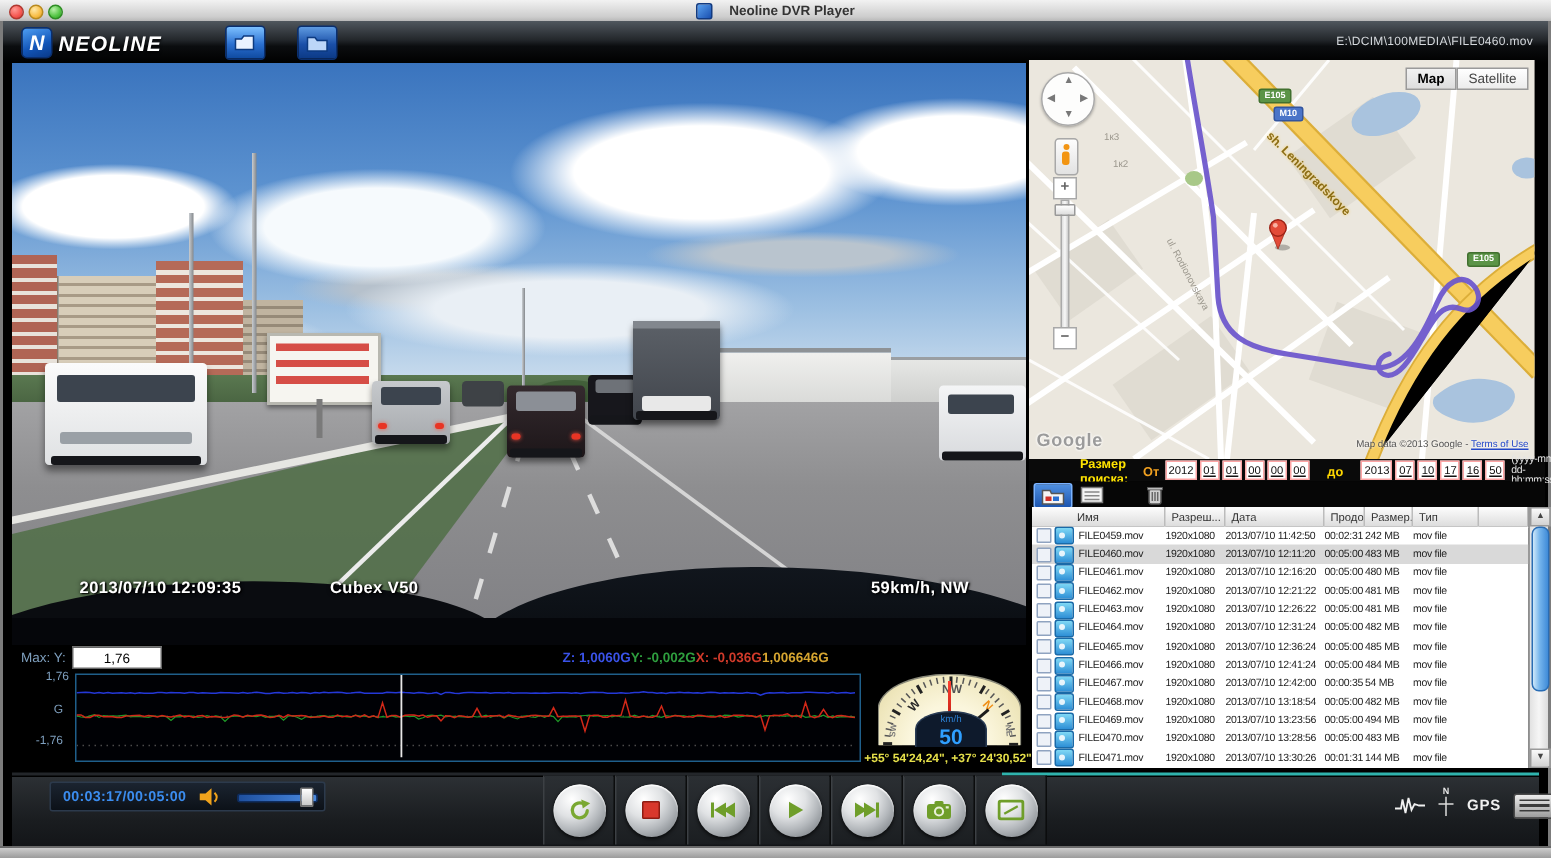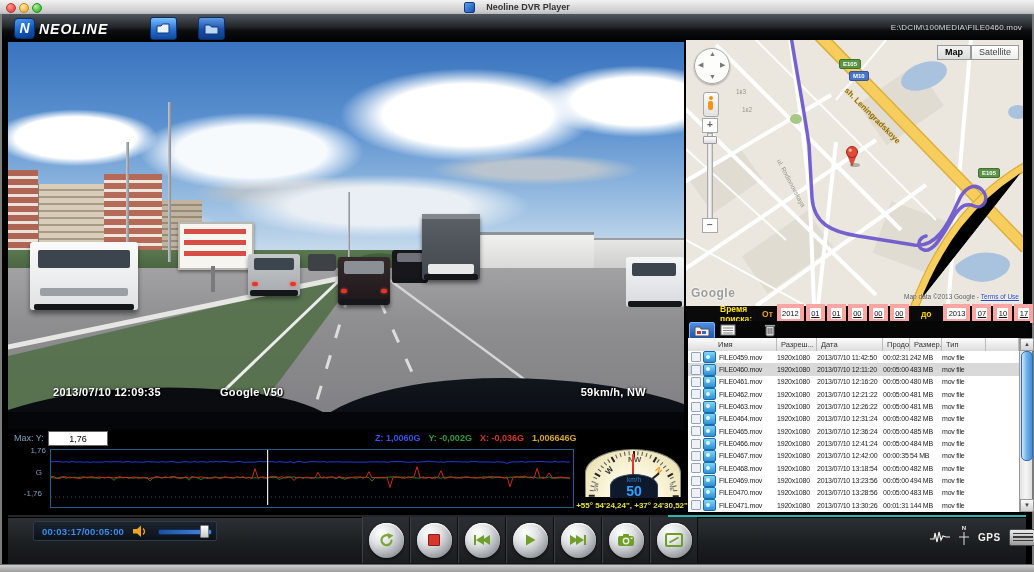--- a/index.html
+++ b/index.html
@@ -94,21 +94,21 @@
      text-align:center;font-size:10px;line-height:12px;color:#666;cursor:pointer;font-weight:bold;}
   .ztrack{position:absolute;left:21px;top:93px;width:4px;height:84px;background:linear-gradient(90deg,#ddd,#f8f8f8,#ccc);border:1px solid #aaa;}
   .zknob{position:absolute;left:17px;top:96px;width:12px;height:6px;background:linear-gradient(180deg,#fff,#ddd);border:1px solid #999;border-radius:1px;cursor:pointer;}
   .google{position:absolute;left:5px;top:246px;font-size:12px;font-weight:bold;color:#9b9b9b;text-shadow:0 0 2px #fff,0 0 2px #fff;letter-spacing:0.5px;}
   .attrib{position:absolute;right:4px;top:253px;font-size:6.5px;color:#555;text-shadow:0 0 2px #fff;}
   .attrib a{color:#2448c8;text-decoration:underline;}
   
   .searchbar{left:686px;top:306px;width:344px;height:15px;background:#0a0a0a;display:flex;align-items:center;}
   .ysearch-label{color:#ffe400;font-weight:bold;font-size:8.5px;}
   .fromto{color:#f0a020;font-weight:bold;font-size:8.5px;}
-  .dfield{height:11px;border:4px solid #fca5a5;background:#fff;color:#111;font-size:7.5px;text-align:center;padding:0;margin:0 1px;font-family:"Liberation Sans",sans-serif;}
+  .dfield{height:11px;border:1px solid #fca5a5;background:#fff;color:#111;font-size:7.5px;text-align:center;padding:0;margin:0 1px;font-family:"Liberation Sans",sans-serif;}
   .dfield.yr{width:19px;} .dfield.sm{width:11px;text-decoration:underline;}
   .hint{color:#e4e4e4;font-size:7px;letter-spacing:-0.2px;}
   
   .viewbar{left:686px;top:321px;width:344px;height:17px;background:#060606;}
   .vbtn{position:absolute;top:1px;width:24px;height:15px;border-radius:2px;display:flex;align-items:center;justify-content:center;cursor:pointer;}
   .vbtn.sel{background:linear-gradient(180deg,#4f8fe0,#1c55b0);border:1px solid #7ab2ff;}
   
   .thead{left:688px;top:338px;width:331px;height:13px;background:linear-gradient(180deg,#fdfdfd,#dcdcdc);border-bottom:1px solid #a8a8a8;
      display:grid;grid-template-columns:89px 40px 66px 27px 32px 44px 1fr;font-size:7.5px;color:#333;}
   .hc{border-right:1px solid #bcbcbc;padding:2px 0 0 4px;overflow:hidden;white-space:nowrap;}
@@ -123,21 +123,21 @@
   .cell{overflow:hidden;white-space:nowrap;letter-spacing:-0.2px;}
   
   .sbtrack{left:1019px;top:338px;width:12px;height:174px;background:linear-gradient(90deg,#e2e2e2,#f6f6f6,#dcdcdc);border-left:1px solid #999;}
   .sbarrow{position:absolute;left:0;width:12px;height:11px;background:linear-gradient(180deg,#fafafa,#d2d2d2);border:1px solid #9a9a9a;
      font-size:6px;color:#444;text-align:center;line-height:10px;cursor:pointer;}
   .sbthumb{position:absolute;left:1px;top:13px;width:10px;height:108px;border-radius:5px;
      background:linear-gradient(90deg,#cfe8fa,#74b4ec 45%,#3f8bd8);border:1px solid #2a6db4;cursor:pointer;}
   
   .gslabel{color:#7fa0bf;font-size:9px;}
   .maxinput{left:48px;top:431px;width:58px;height:13px;background:#fff;border:1px solid #666;color:#000;font-size:9px;text-align:center;font-family:"Liberation Sans",sans-serif;padding:0;}
-  .gvals{left:375px;top:433px;display:flex;gap:8px;font-size:9px;font-weight:bold;}
+  .gvals{left:375px;top:433px;display:flex;gap:0;font-size:9px;font-weight:bold;}
   .graphbox{left:50px;top:449px;width:522px;height:57px;border:1px solid #1f5f8a;background:#000105;}
   .gaxis{color:#7fa0bf;font-size:8px;text-align:right;width:28px;}
   
   .cdial{left:585px;top:449px;width:94px;height:47px;border-radius:94px 94px 0 0/47px 47px 0 0;
      background:radial-gradient(circle at 50% 100%,#fbf6dd 40%,#efe7bd 75%,#e2d8a8);border:1px solid #8a8a7a;border-bottom:none;overflow:visible;}
   .ctick{position:absolute;left:47px;top:43px;width:1px;height:4px;background:#555;}
   .ctick.maj{width:1.5px;height:6px;background:#222;}
   .clabel{position:absolute;left:42px;top:38px;width:12px;text-align:center;font-size:8px;font-weight:bold;color:#2a2a2a;}
   .clabel.small{font-size:5.5px;color:#777;}
   .needle-r{position:absolute;left:46px;top:4px;width:2px;height:41px;background:linear-gradient(180deg,#ff4030,#a01008);}
@@ -260,21 +260,21 @@
     <div class="veh" style="left:618px;top:215px;width:58px;height:50px;background:linear-gradient(180deg,#f4f5f6,#d8dadd)">
       <span class="vwin" style="left:6px;top:6px;width:44px;height:13px"></span>
       <span class="wheels"></span>
     </div>
 
     <div class="dash1"></div>
     <div class="dash2"></div>
     <div class="dash3"></div>
 
     <span class="ovl" style="left:45px">2013/07/10 12:09:35</span>
-    <span class="ovl" style="left:212px">Google V50</span>
+    <span class="ovl" style="left:212px">Cubex V50</span>
     <span class="ovl" style="right:38px">59km/h, NW</span>
   </div>
 
   <div class="a map">
     <svg width="337" height="266" viewBox="0 0 337 266" style="position:absolute;left:0;top:0">
       <rect width="337" height="266" fill="#ebe7de"></rect>
       <g fill="#e0dcd2">
         <rect x="10" y="120" width="60" height="40" transform="rotate(-35 40 140)"></rect>
         <rect x="180" y="40" width="70" height="50" transform="rotate(-35 215 65)"></rect>
         <rect x="60" y="190" width="80" height="45" transform="rotate(-35 100 210)"></rect>
@@ -346,21 +346,21 @@
 
   <div class="a searchbar">
     <svg width="16" height="12" style="margin:0 4px 0 8px">
         <path d="M1,2 L6,2 L7.5,4 L15,4 L15,11 L1,11 Z" fill="#e8c030" stroke="#8a6d10" stroke-width="1"></path>
       </svg>
     <svg width="16" height="12" style="margin:0 16px 0 6px">
         <rect x="1" y="1" width="10" height="10" fill="#f0f0f0" stroke="#888"></rect>
         <circle cx="11" cy="8" r="3.5" fill="none" stroke="#3a7fd0" stroke-width="1.5"></circle>
         <line x1="13.5" y1="10.5" x2="16" y2="12" stroke="#3a7fd0" stroke-width="1.5"></line>
       </svg>
-    <span class="ysearch-label">Время поиска:</span>
+    <span class="ysearch-label">Размер поиска:</span>
     <span class="fromto" style="margin:0 3px 0 10px">От</span>
     <input class="dfield yr" readonly="" value="2012" style="">
     <input class="dfield sm" readonly="" value="01" style="">
     <input class="dfield sm" readonly="" value="01" style="">
     <input class="dfield sm" readonly="" value="00" style="">
     <input class="dfield sm" readonly="" value="00" style="">
     <input class="dfield sm" readonly="" value="00" style="">
     <span class="fromto" style="margin:0 11px;color:#ffd800">до</span>
     <input class="dfield yr" readonly="" value="2013" style="">
     <input class="dfield sm" readonly="" value="07" style="">

